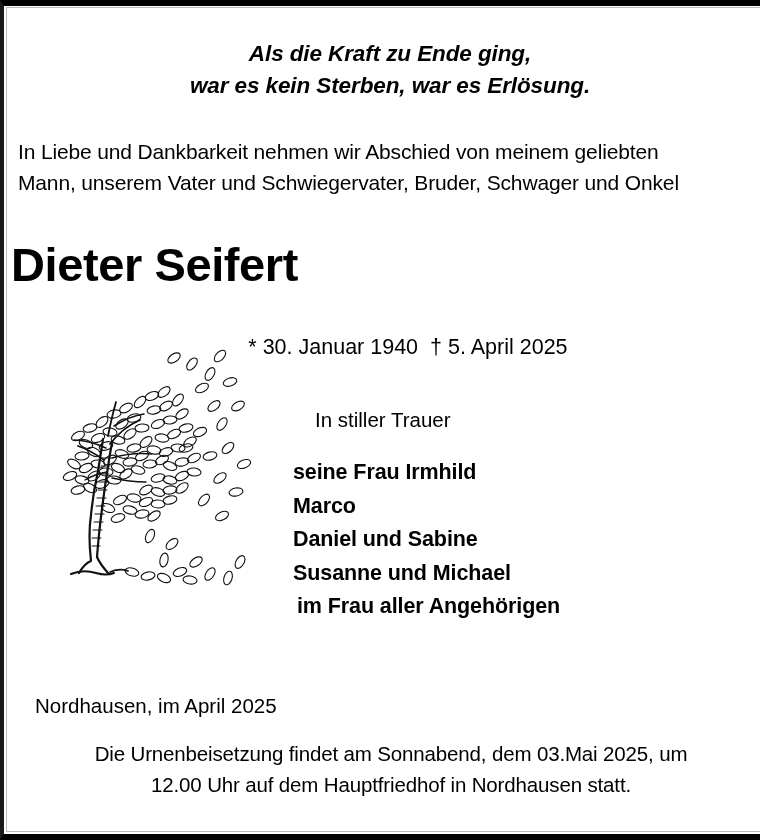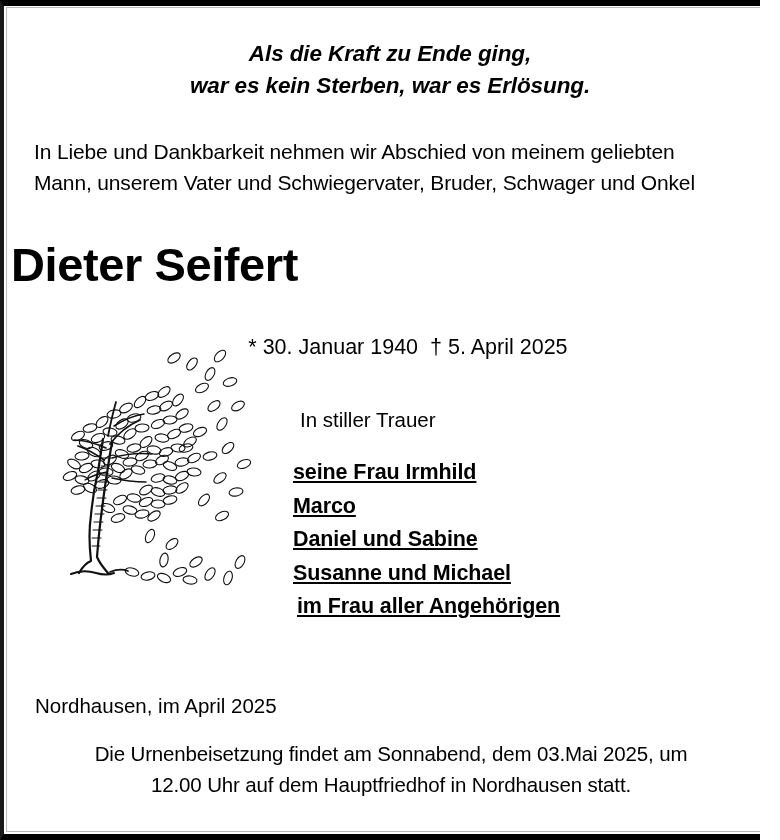--- a/index.html
+++ b/index.html
@@ -58,21 +58,21 @@
     font-weight: 600;
     font-size: 22.5px;
     line-height: 32px;
     letter-spacing: -0.1px;
   }
   .verse .vline { display: block; white-space: pre; }
 
   
   .intro {
     position: absolute;
-    left: 34px;
+    left: 18px;
     top: 136px;
     width: 716px;
     font-size: 21px;
     line-height: 31px;
     letter-spacing: -0.15px;
   }
   .intro .iline { display: block; white-space: pre; }
 
   
   .name {
@@ -107,37 +107,37 @@
     left: 24px;
     top: 340px;
     width: 252px;
     height: 252px;
   }
   .tree-art svg { display: block; width: 100%; height: 100%; }
 
   
   .mourn-intro {
     position: absolute;
-    left: 300px;
+    left: 315px;
     top: 406px;
     font-size: 20.5px;
     line-height: 28px;
     white-space: pre;
   }
   .mourners {
     position: absolute;
     left: 293px;
     top: 456px;
     width: 420px;
     font-size: 21.5px;
     font-weight: bold;
     line-height: 33.5px;
     letter-spacing: -0.1px;
   }
-  .mourners .m-row { display: block; white-space: pre; text-decoration: underline; }
+  .mourners .m-row { display: block; white-space: pre; }
   .mourners .m-row.indent { padding-left: 4px; }
 
   
   .place {
     position: absolute;
     left: 35px;
     top: 686px;
     font-size: 20.5px;
     line-height: 28px;
     white-space: pre;

